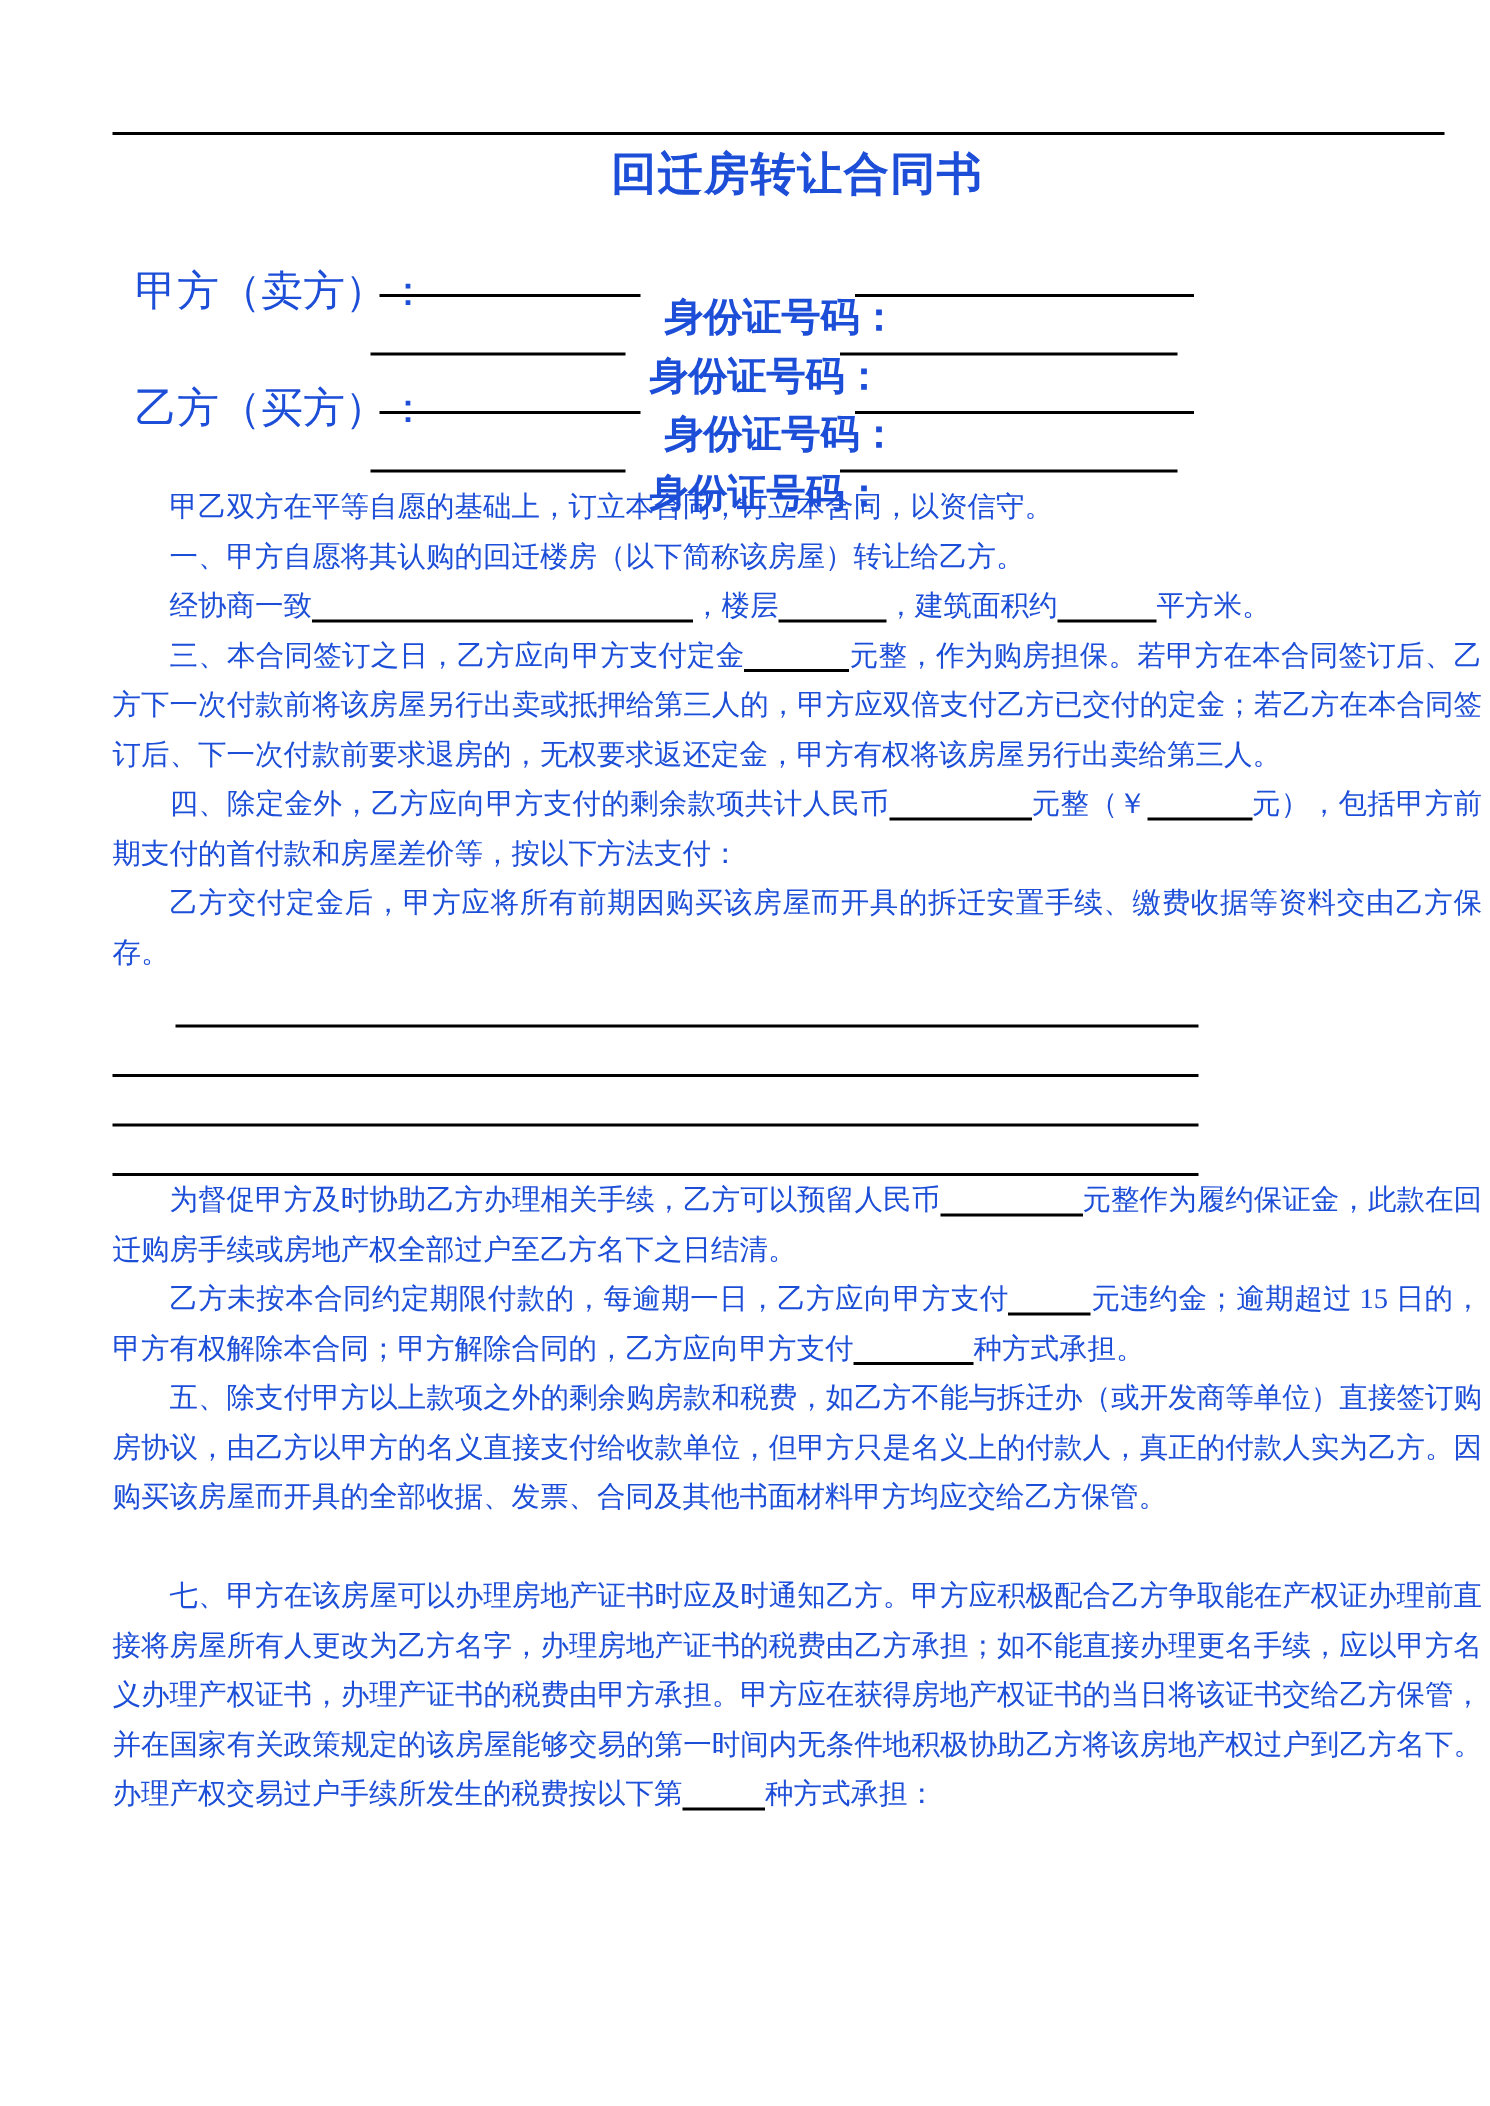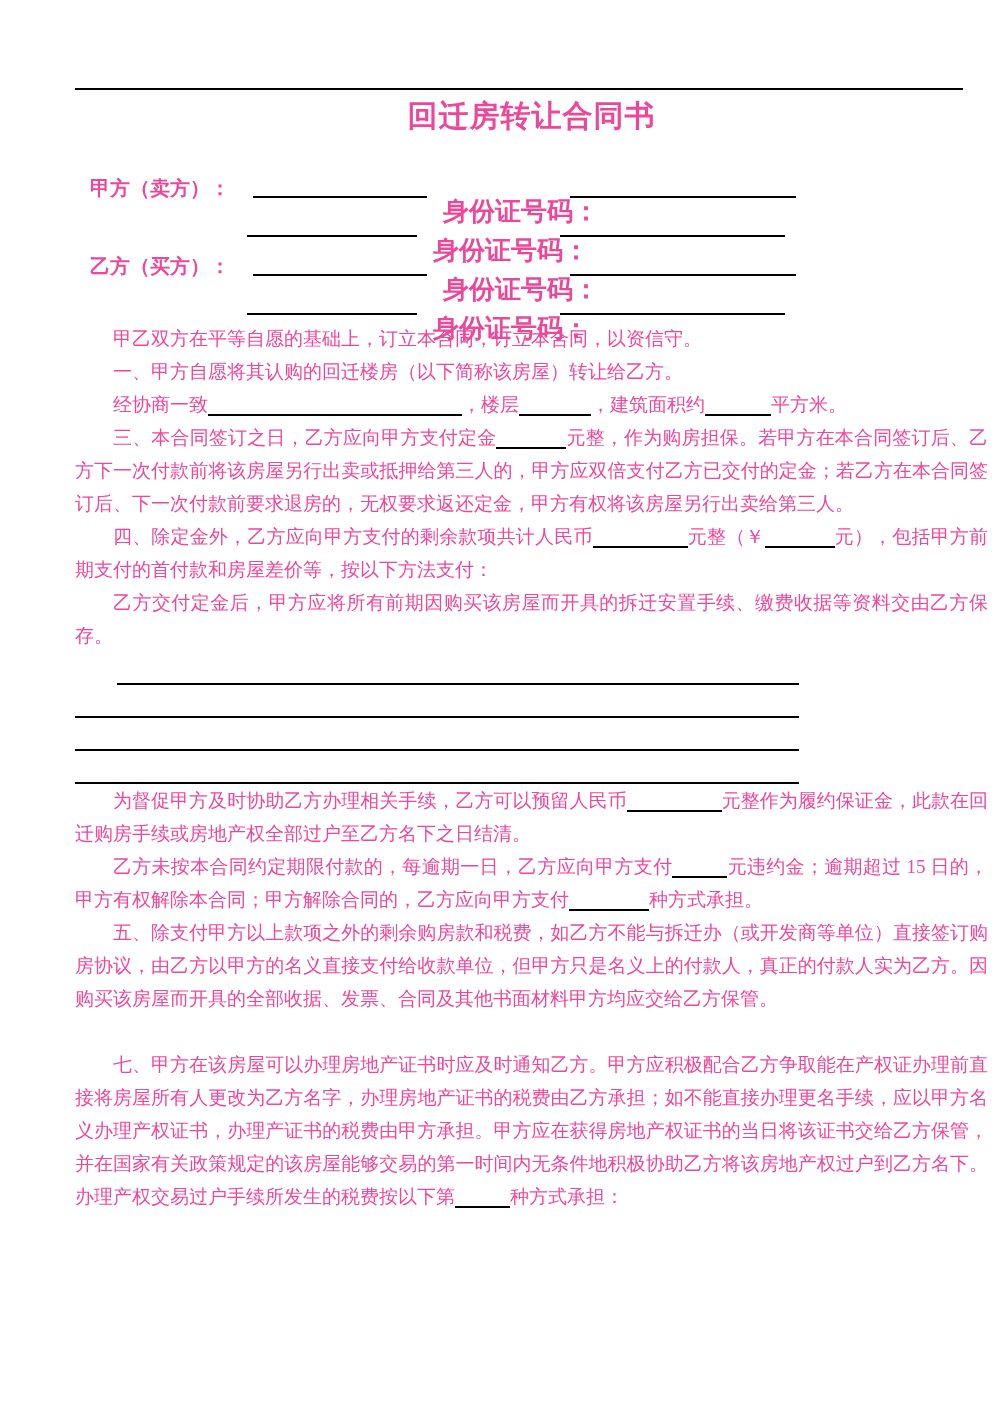--- a/index.html
+++ b/index.html
@@ -1,34 +1,34 @@
 <!DOCTYPE html>
 <html><head>
 <meta charset="utf-8">
 <style>
   html,body{margin:0;padding:0;background:#ffffff;}
   #page{
     position:relative;
     width:993px;height:1404px;
     background:#ffffff;
-    color:#ec4899;
+    color:#1d4ed8;
     font-family:"Liberation Serif","DejaVu Serif",serif;
     overflow:hidden;
   }
   .header-rule{
     position:absolute;left:75px;top:88px;width:888px;height:0;
     border-top:2px solid #000;
   }
   .doc-title{
     position:absolute;left:75px;top:96px;width:913px;
     text-align:center;font-size:30px;font-weight:bold;letter-spacing:1px;
   }
   .party-block{position:absolute;left:75px;top:170px;width:913px;}
   .party-row{position:relative;height:39px;}
-  .p-label{position:absolute;left:15px;top:5px;font-size:20px;font-weight:bold;}
+  .p-label{position:absolute;left:15px;top:5px;font-size:28px;font-weight:normal;}
   .id-label{position:absolute;top:24px;font-size:26px;font-weight:bold;}
   .name-blank,.id-blank{position:absolute;top:26px;height:0;border-bottom:2px solid #000;}
   .row-a .name-blank{left:178px;width:174px;}
   .row-a .id-label{left:368px;}
   .row-a .id-blank{left:495px;width:226px;}
   .row-b .name-blank{left:172px;width:170px;}
   .row-b .id-label{left:358px;}
   .row-b .id-blank{left:485px;width:225px;}
   .doc-body{
     position:absolute;left:75px;top:322px;width:913px;

